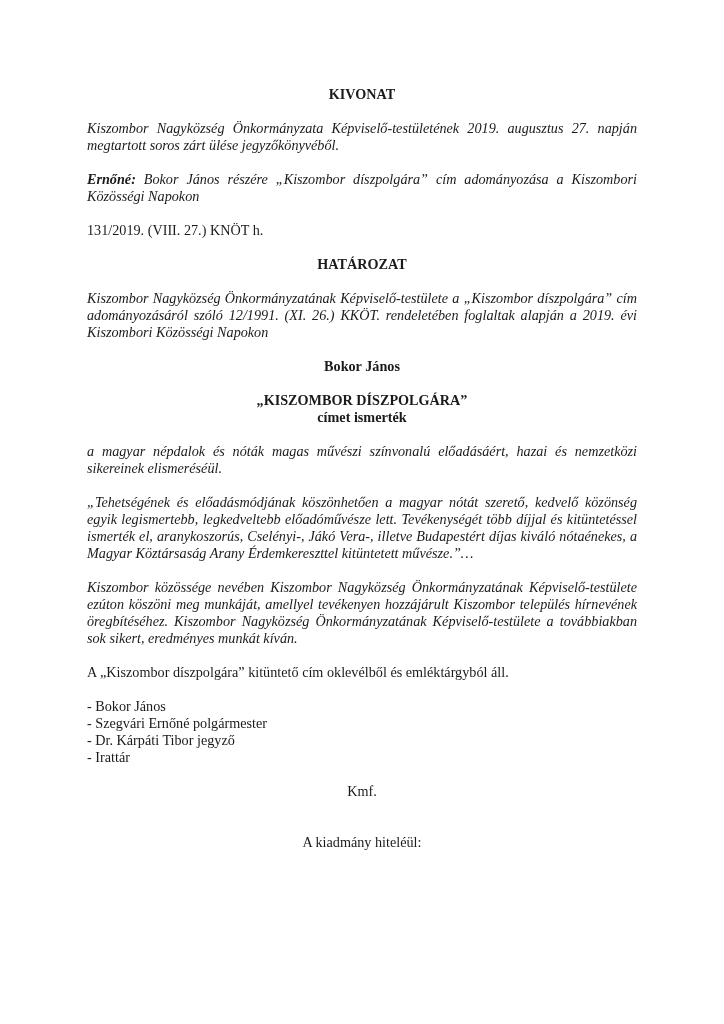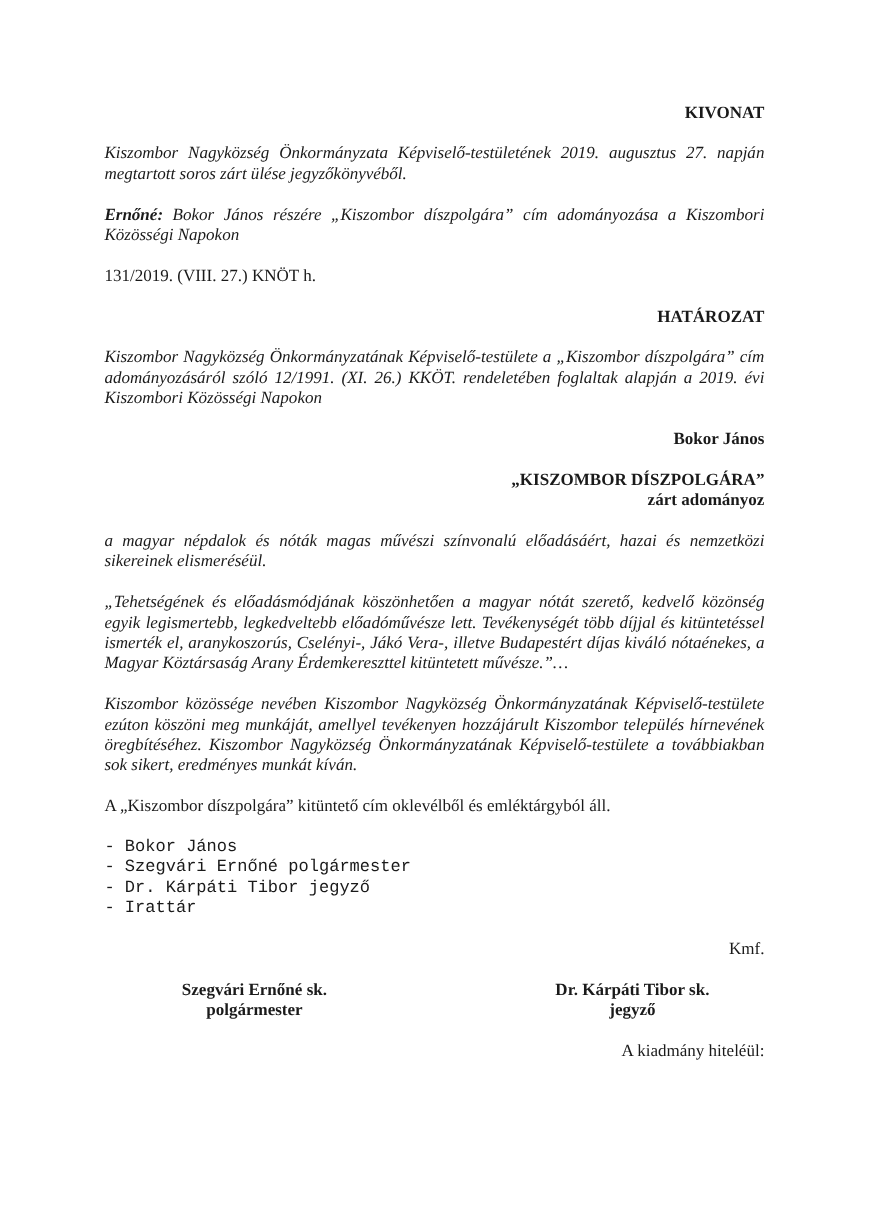--- a/index.html
+++ b/index.html
@@ -2,27 +2,27 @@
 <html><head>
 <meta charset="utf-8">
 <style>
   html, body { margin: 0; padding: 0; background: #ffffff; }
   body { width: 724px; height: 1024px; position: relative; overflow: hidden; }
   .page {
     position: absolute; left: 87px; top: 86px; width: 550px;
     font-family: "Liberation Serif", "DejaVu Serif", serif;
     font-size: 14.2px; line-height: 17px; color: #1a1a1a;
   }
-  .center { text-align: right; }
+  .center { text-align: center; }
   .bold { font-weight: bold; }
   .justify { text-align: justify; text-align-last: left; font-style: italic; }
   .italic { font-style: italic; }
   p { margin: 0; }
   .gap { height: 17px; }
-  .list-item { margin: 0; font-family: Liberation Mono, monospace; }
+  .list-item { margin: 0; }
   .sigs { display: flex; justify-content: space-between; }
   .sig { text-align: center; font-weight: bold; width: 250px; }
   .sig.left { margin-left: 0px; }
   .sig.right { margin-right: -15px; }
 </style>
 </head>
 <body>
 
 <div class="page">
   <p class="center bold">KIVONAT</p>
@@ -33,42 +33,32 @@
   <div class="gap"></div>
   <p>131/2019. (VIII. 27.) KNÖT h.</p>
   <div class="gap"></div>
   <p class="center bold">HATÁROZAT</p>
   <div class="gap"></div>
   <p class="justify">Kiszombor Nagyközség Önkormányzatának Képviselő-testülete a „Kiszombor díszpolgára” cím adományozásáról szóló 12/1991. (XI. 26.) KKÖT. rendeletében foglaltak alapján a 2019. évi Kiszombori Közösségi Napokon</p>
   <div class="gap"></div>
   <p class="center bold">Bokor János</p>
   <div class="gap"></div>
   <p class="center bold">„KISZOMBOR DÍSZPOLGÁRA”</p>
-  <p class="center bold">zárt adományoz</p>
+  <p class="center bold">címet ismerték</p>
   <div class="gap"></div>
   <p class="justify">a magyar népdalok és nóták magas művészi színvonalú előadásáért, hazai és nemzetközi sikereinek elismeréséül.</p>
   <div class="gap"></div>
   <p class="justify">„Tehetségének és előadásmódjának köszönhetően a magyar nótát szerető, kedvelő közönség egyik legismertebb, legkedveltebb előadóművésze lett. Tevékenységét több díjjal és kitüntetéssel ismerték el, aranykoszorús, Cselényi-, Jákó Vera-, illetve Budapestért díjas kiváló nótaénekes, a Magyar Köztársaság Arany Érdemkereszttel kitüntetett művésze.”…</p>
   <div class="gap"></div>
   <p class="justify">Kiszombor közössége nevében Kiszombor Nagyközség Önkormányzatának Képviselő-testülete ezúton köszöni meg munkáját, amellyel tevékenyen hozzájárult Kiszombor település hírnevének öregbítéséhez. Kiszombor Nagyközség Önkormányzatának Képviselő-testülete a továbbiakban sok sikert, eredményes munkát kíván.</p>
   <div class="gap"></div>
   <p>A „Kiszombor díszpolgára” kitüntető cím oklevélből és emléktárgyból áll.</p>
   <div class="gap"></div>
   <p class="list-item">- Bokor János</p>
   <p class="list-item">- Szegvári Ernőné polgármester</p>
   <p class="list-item">- Dr. Kárpáti Tibor jegyző</p>
   <p class="list-item">- Irattár</p>
   <div class="gap"></div>
   <p class="center">Kmf.</p>
   <div class="gap"></div>
-  <div class="sigs">
-    <div class="sig left">
-      <p>Szegvári Ernőné sk.</p>
-      <p>polgármester</p>
-    </div>
-    <div class="sig right">
-      <p>Dr. Kárpáti Tibor sk.</p>
-      <p>jegyző</p>
-    </div>
-  </div>
   <div class="gap"></div>
   <p class="center">A kiadmány hiteléül:</p>
 </div>
 
 </body></html>

